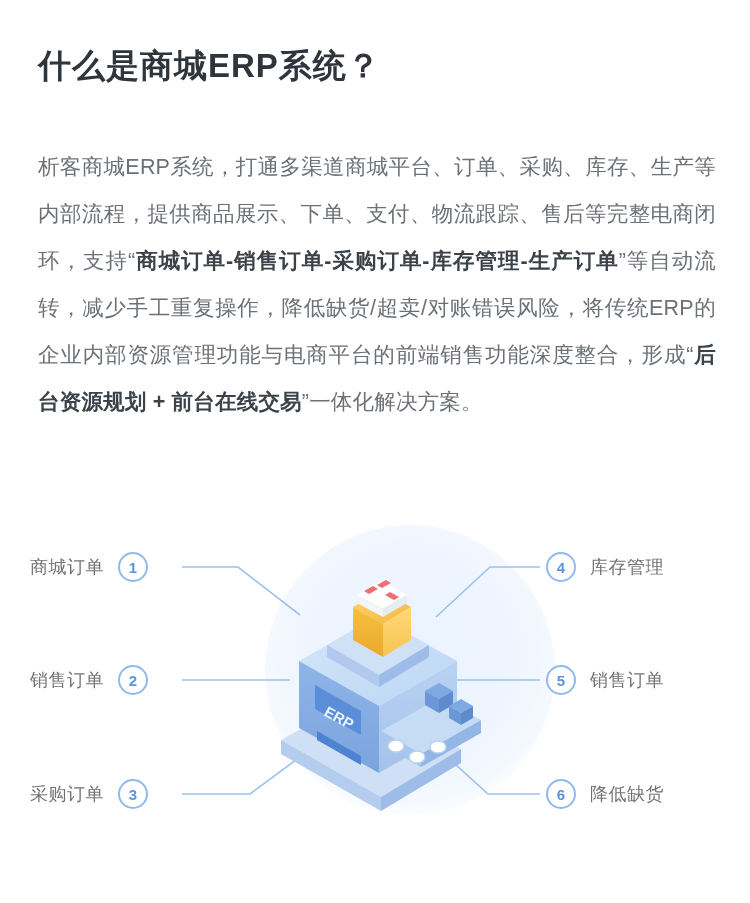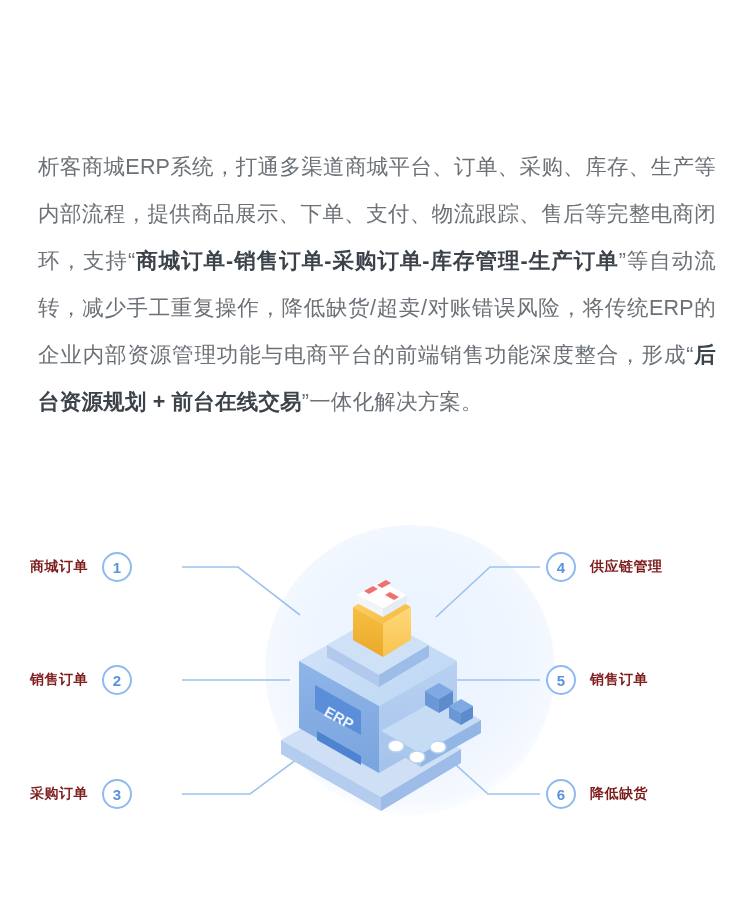--- a/index.html
+++ b/index.html
@@ -84,23 +84,23 @@
 
   
   .label {
     position: absolute;
     display: flex;
     align-items: center;
     height: 34px;
     white-space: nowrap;
   }
   .label .text {
-    font-size: 14px;
-    font-weight: bold;
-    color: #7f1d1d;
+    font-size: 18px;
+    font-weight: normal;
+    color: #737373;
     letter-spacing: 0.5px;
   }
   .badge {
     width: 30px;
     height: 30px;
     border-radius: 50%;
     border: 2px solid #8fb9ef;
     color: #5a93e0;
     font-size: 15px;
     font-weight: bold;
@@ -129,20 +129,21 @@
     width: 290px;
     height: 280px;
   }
   .device svg { display: block; }
 </style>
 </head>
 <body>
 
 <div class="page">
 
+  <div class="heading">什么是商城ERP系统？</div>
 
   <div class="paragraph"><span>析客商城ERP系统，打通多渠道商城平台、订单、采购、库存、生产等内部流程，提供商品展示、下单、支付、物流跟踪、售后等完整电商闭环，支持“</span><span class="em">商城订单-销售订单-采购订单-库存管理-生产订单</span><span>”等自动流转，减少手工重复操作，降低缺货/超卖/对账错误风险，将传统ERP的企业内部资源管理功能与电商平台的前端销售功能深度整合，形成“</span><span class="em">后台资源规划 + 前台在线交易</span><span>”一体化解决方案。</span></div>
 
   <div class="diagram">
 
     <div class="glow"></div>
 
     <svg class="connectors" viewBox="0 0 750 380">
       <g stroke="#9cc2ee" stroke-width="1.6" fill="none">
 
@@ -260,21 +261,21 @@
       <span class="text">销售订单</span>
       <span class="badge">2</span>
     </div>
     <div class="label left l3">
       <span class="text">采购订单</span>
       <span class="badge">3</span>
     </div>
 
     <div class="label right r1">
       <span class="badge">4</span>
-      <span class="text">供应链管理</span>
+      <span class="text">库存管理</span>
     </div>
     <div class="label right r2">
       <span class="badge">5</span>
       <span class="text">销售订单</span>
     </div>
     <div class="label right r3">
       <span class="badge">6</span>
       <span class="text">降低缺货</span>
     </div>
 

